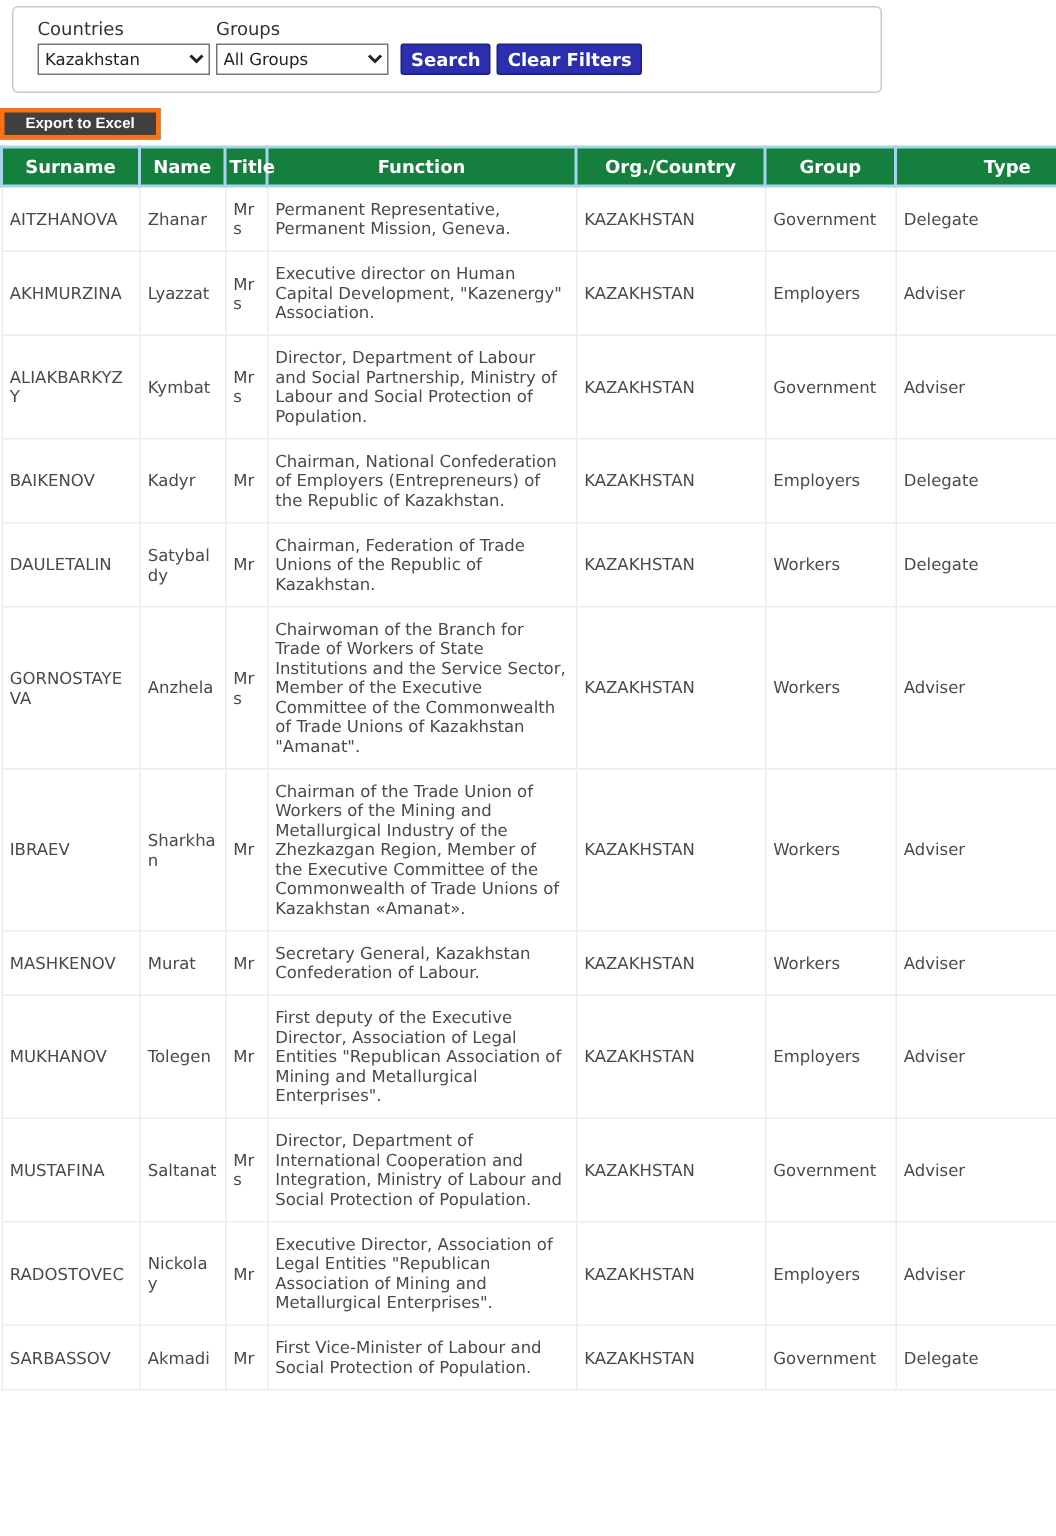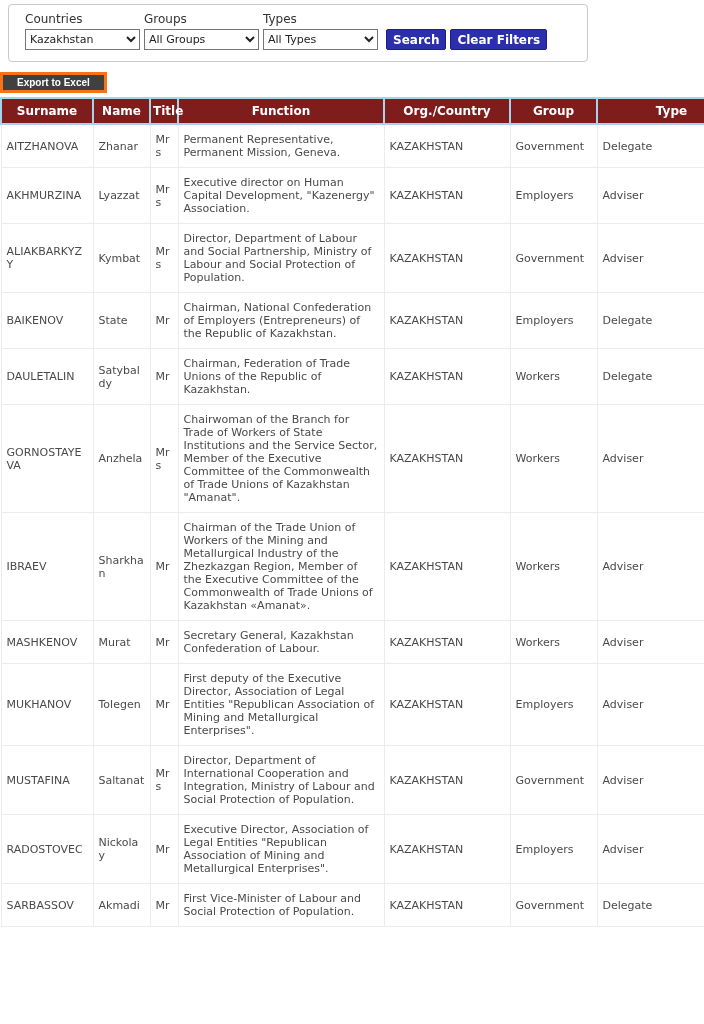--- a/index.html
+++ b/index.html
@@ -63,21 +63,21 @@
     cursor: pointer;
   }
 
   
   table.roster {
     width: 704px;
     border-collapse: collapse;
     table-layout: fixed;
   }
   table.roster thead th {
-    background: #7f1d1d;
+    background: #15803d;
     color: #ffffff;
     font-size: 12px;
     font-weight: bold;
     text-align: center;
     padding: 5px 2px;
     border: 2px solid #a6d4ee;
   }
   table.roster tbody td {
     font-size: 11px;
     line-height: 13px;
@@ -103,24 +103,20 @@
 
   <div class="filter-panel">
     <div class="filter-group">
       <span class="filter-label">Countries</span>
       <select class="filter-select"><option>Kazakhstan</option></select>
     </div>
     <div class="filter-group">
       <span class="filter-label">Groups</span>
       <select class="filter-select"><option>All Groups</option></select>
     </div>
-    <div class="filter-group">
-      <span class="filter-label">Types</span>
-      <select class="filter-select"><option>All Types</option></select>
-    </div>
     <button class="btn">Search</button>
     <button class="btn">Clear Filters</button>
   </div>
 
   <button class="export-btn">Export to Excel</button>
 
   <table class="roster">
     <thead>
       <tr id="header-row">
           <th class="col-surname">Surname</th>
@@ -155,21 +151,21 @@
           <td class="col-surname">ALIAKBARKYZY</td>
           <td class="col-name">Kymbat</td>
           <td class="col-title">Mrs</td>
           <td class="col-function">Director, Department of Labour and Social Partnership, Ministry of Labour and Social Protection of Population.</td>
           <td class="col-org">KAZAKHSTAN</td>
           <td class="col-group">Government</td>
           <td class="col-type">Adviser</td>
         </tr>
         <tr>
           <td class="col-surname">BAIKENOV</td>
-          <td class="col-name">State</td>
+          <td class="col-name">Kadyr</td>
           <td class="col-title">Mr</td>
           <td class="col-function">Chairman, National Confederation of Employers (Entrepreneurs) of the Republic of Kazakhstan.</td>
           <td class="col-org">KAZAKHSTAN</td>
           <td class="col-group">Employers</td>
           <td class="col-type">Delegate</td>
         </tr>
         <tr>
           <td class="col-surname">DAULETALIN</td>
           <td class="col-name">Satybaldy</td>
           <td class="col-title">Mr</td>

